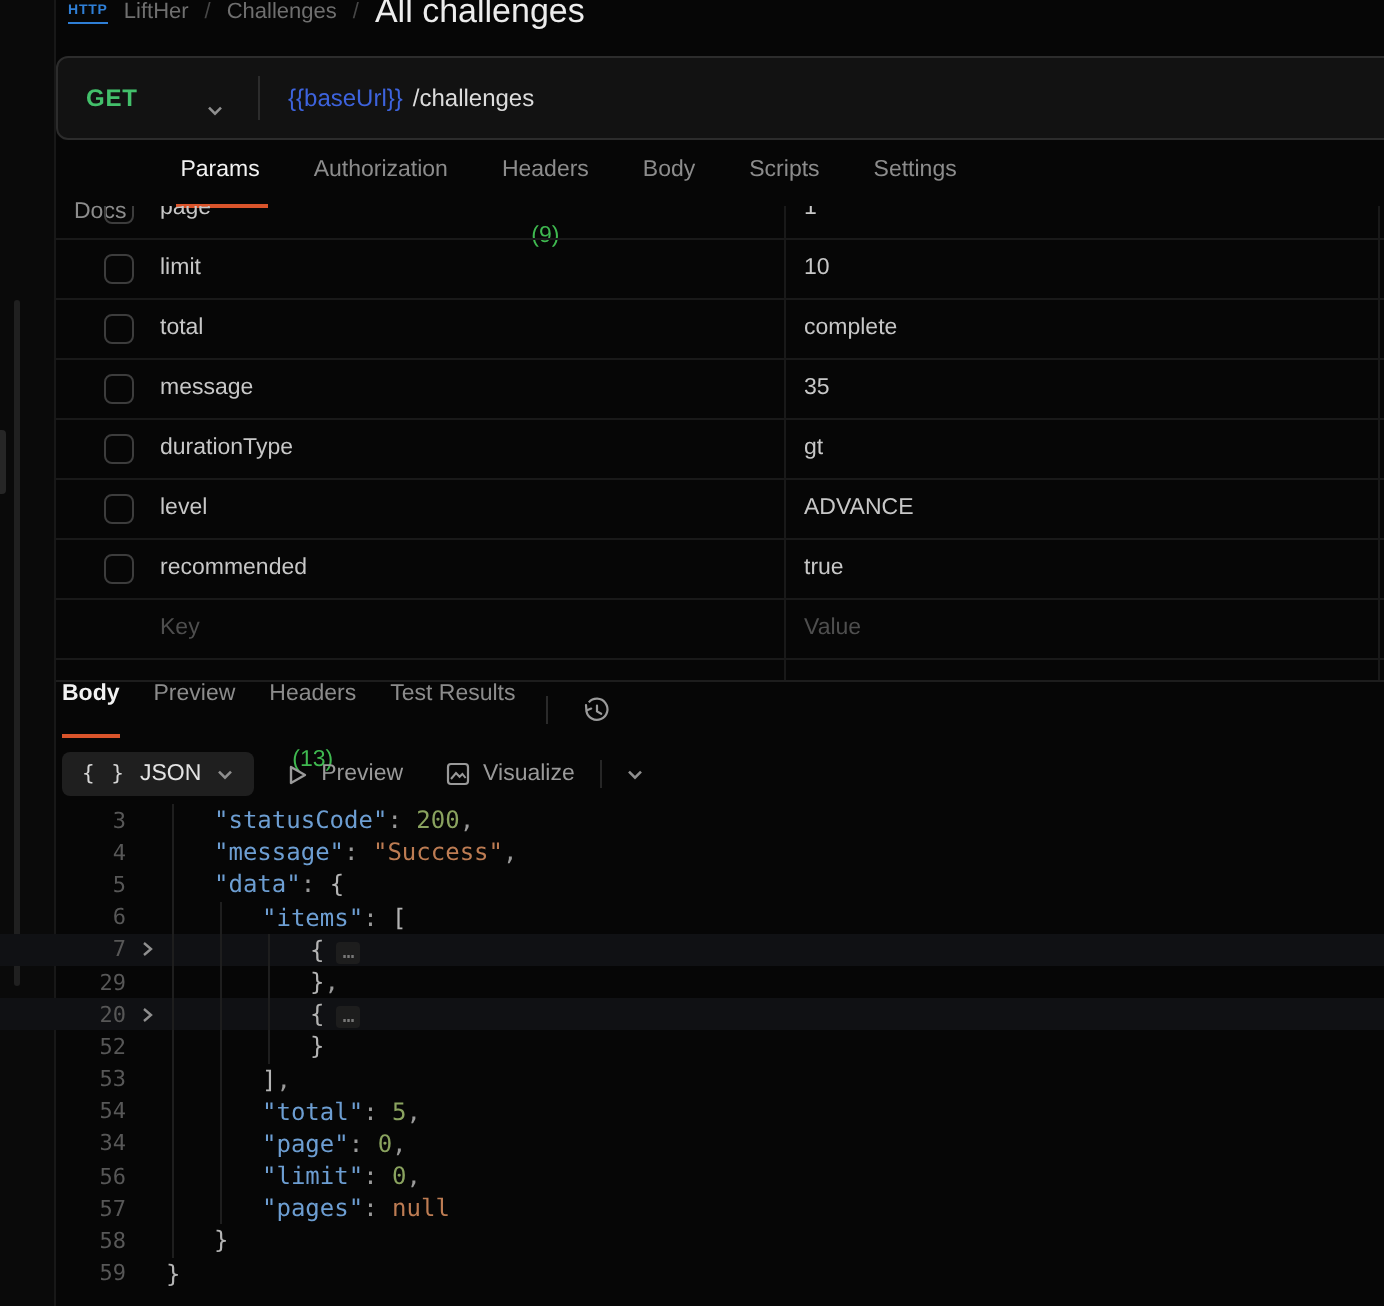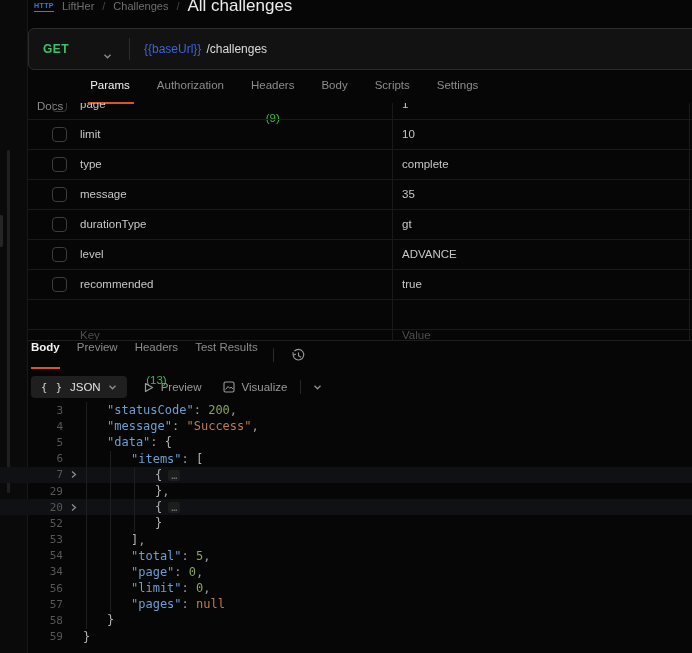--- a/index.html
+++ b/index.html
@@ -49,21 +49,21 @@
   .tab-count { color:#3fb950; }
   
   .params { position:absolute; left:28px; top:103px; width:664px; height:237px;
             overflow:hidden; }
   .p-row { position:absolute; left:0; width:100%; height:30px;
            border-bottom:1px solid #191919; font-size:11.5px; }
   .p-check { position:absolute; left:24px; top:7px; width:15px; height:15px;
              border:1.5px solid #3c3c3c; border-radius:4px; background:transparent; }
   .p-key   { position:absolute; left:52px; top:0; line-height:29px; color:#c7c7c7; }
   .p-val   { position:absolute; left:374px; top:0; line-height:29px; color:#c7c7c7; }
-  .p-row.placeholder .p-key, .p-row.placeholder .p-val { color:#4e4e4e;margin-top:21px; }
+  .p-row.placeholder .p-key, .p-row.placeholder .p-val { color:#4e4e4e; }
   .p-coldiv  { position:absolute; left:364px; top:0; width:1px; height:237px; background:#191919; }
   .p-coldiv2 { position:absolute; left:661px; top:0; width:1px; height:237px; background:#191919; }
   
   .resp-divider { position:absolute; left:28px; top:340px; right:0; height:1px; background:#1d1d1d; }
   .resp-tabs { position:absolute; left:28px; top:341px; height:28px; display:flex;
                align-items:stretch; padding-left:3px; gap:17px; font-size:11.5px; }
   .resp-tabs .tab.active { font-weight:600; }
   .resp-tabs .tab.active::after { left:0; right:0; background:#d9542b; }
   .rt-divider { width:1px; height:14px; background:#2a2a2a; align-self:center; margin-left:-2px; }
   .history-btn { display:flex; align-items:center; align-self:center; }
@@ -167,21 +167,21 @@
         <span class="p-key">page</span>
         <span class="p-val">1</span>
       </div>
       <div class="p-row" style="top: 17px;">
         <span class="p-check"></span>
         <span class="p-key">limit</span>
         <span class="p-val">10</span>
       </div>
       <div class="p-row" style="top: 47px;">
         <span class="p-check"></span>
-        <span class="p-key">type</span>
+        <span class="p-key">total</span>
         <span class="p-val">complete</span>
       </div>
       <div class="p-row" style="top: 77px;">
         <span class="p-check"></span>
         <span class="p-key">message</span>
         <span class="p-val">35</span>
       </div>
       <div class="p-row" style="top: 107px;">
         <span class="p-check"></span>
         <span class="p-key">durationType</span>

